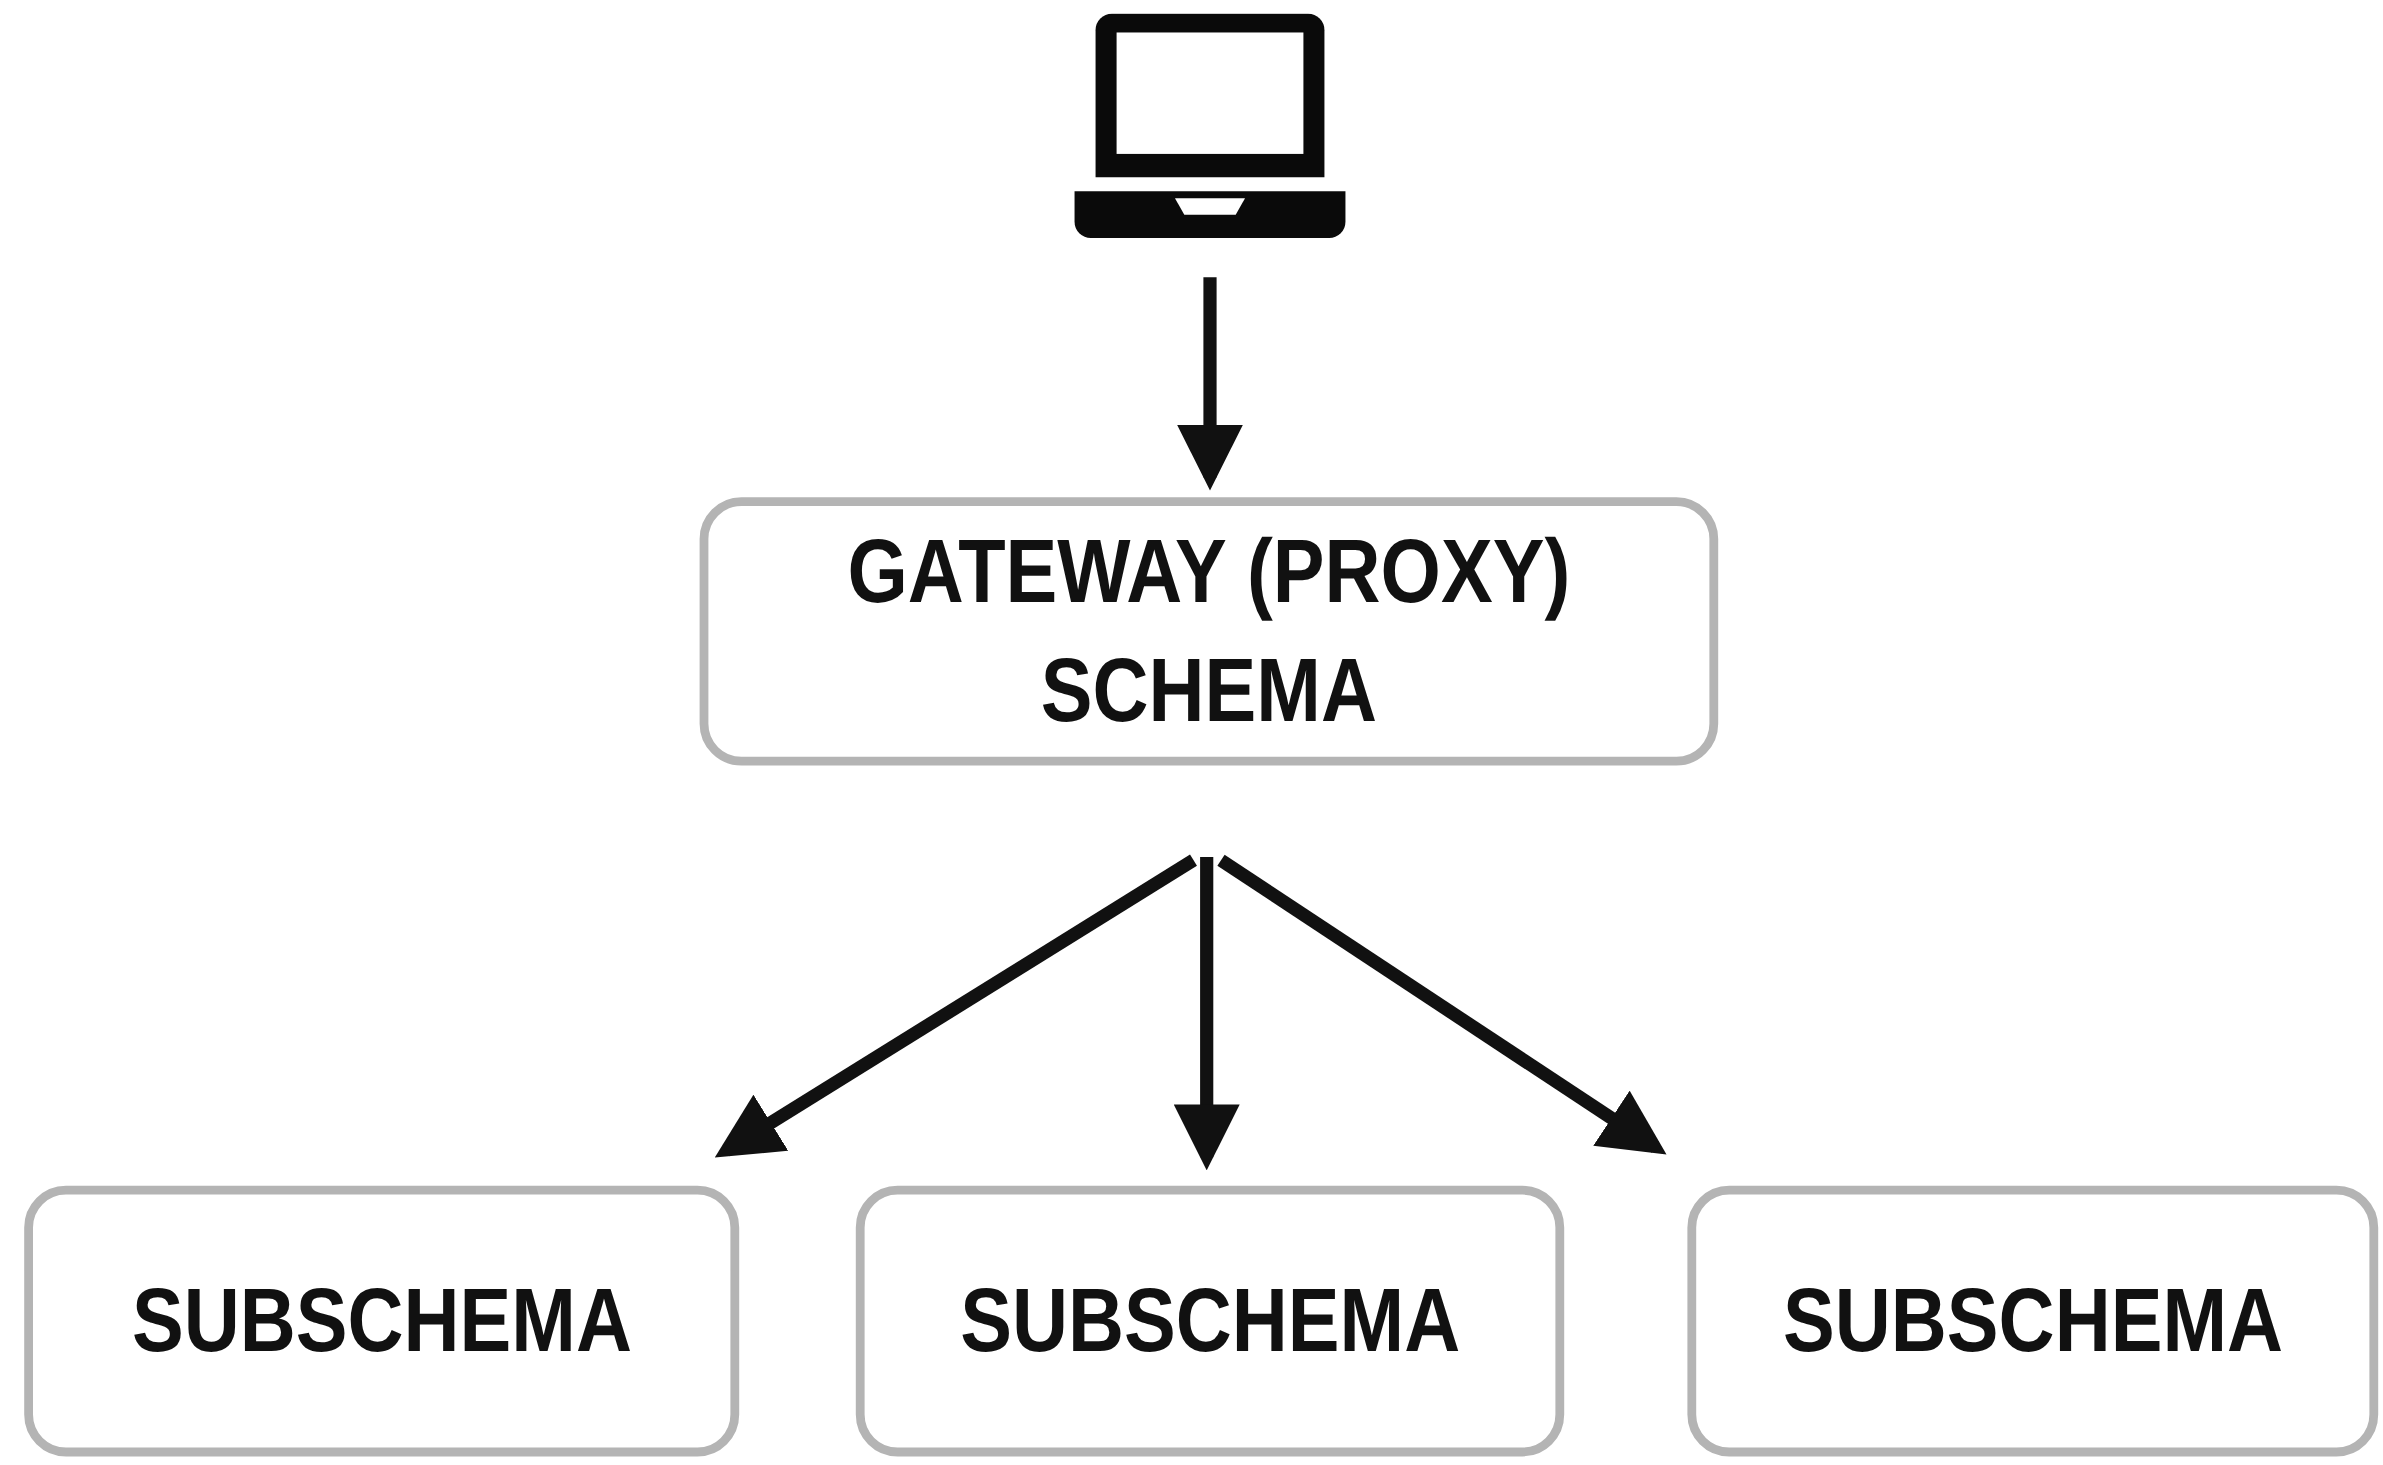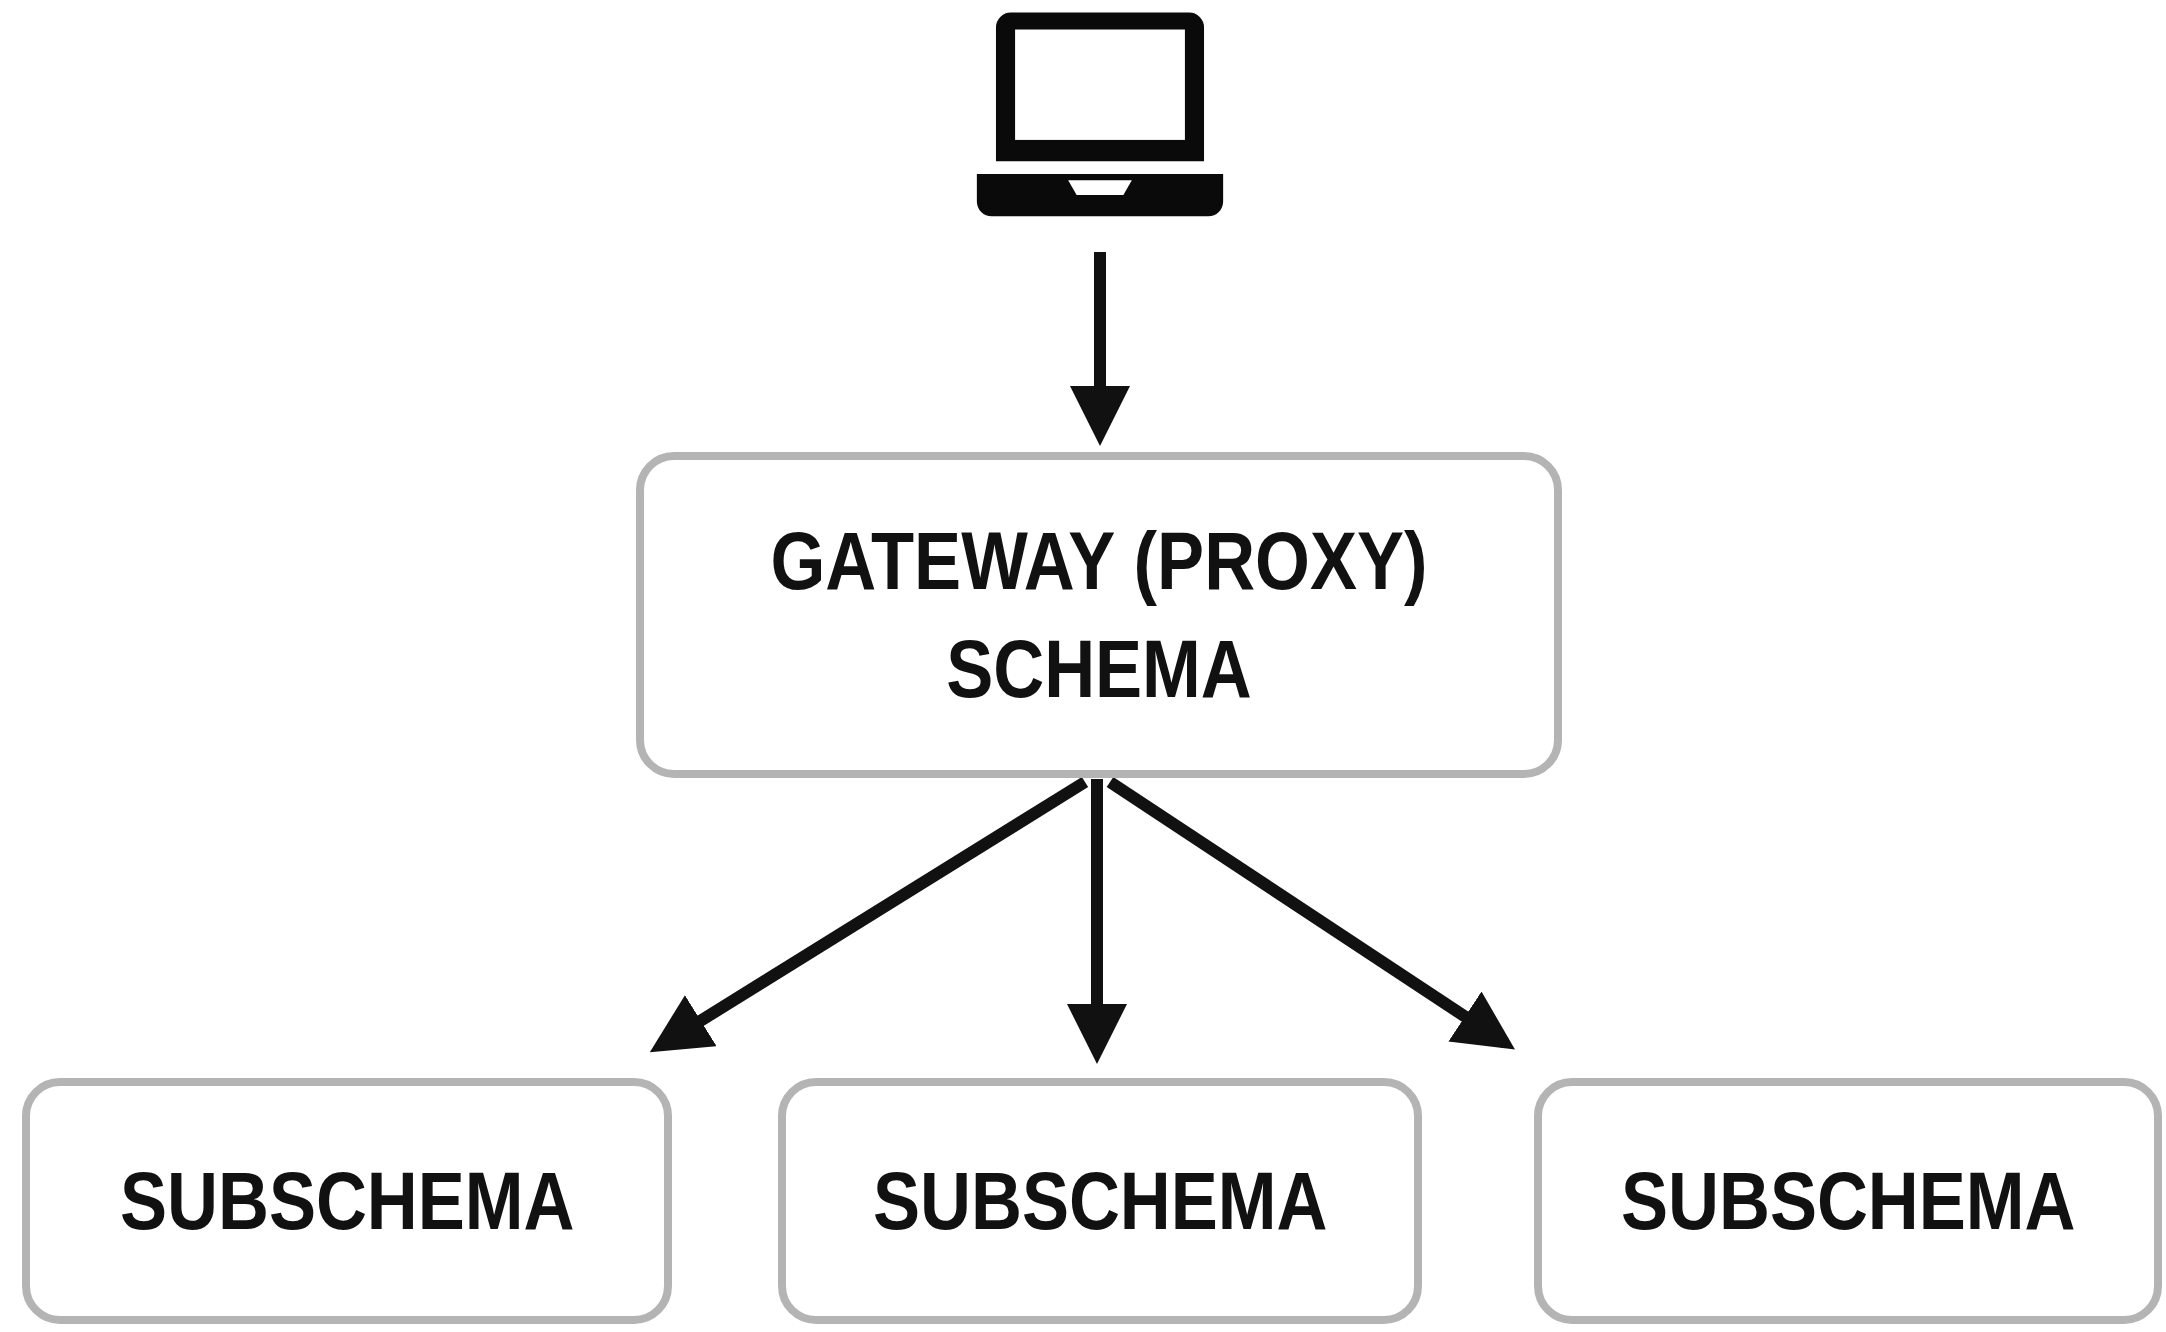--- a/index.html
+++ b/index.html
@@ -40,21 +40,21 @@
     text-align: center;
     letter-spacing: 0px;
     transform: scaleX(0.86);
     transform-origin: 50% 50%;
     white-space: nowrap;
   }
   .gateway {
     left: 636px;
     top: 452px;
     width: 926px;
-    height: 326px;
+    height: 244px;
   }
   .subschema-left  { left: 22px;   top: 1078px; width: 650px; height: 246px; }
   .subschema-mid   { left: 778px;  top: 1078px; width: 644px; height: 246px; }
   .subschema-right { left: 1534px; top: 1078px; width: 628px; height: 246px; }
   .laptop {
     position: absolute;
     left: 962px;
     top: 12px;
     width: 276px;
     height: 224px;

